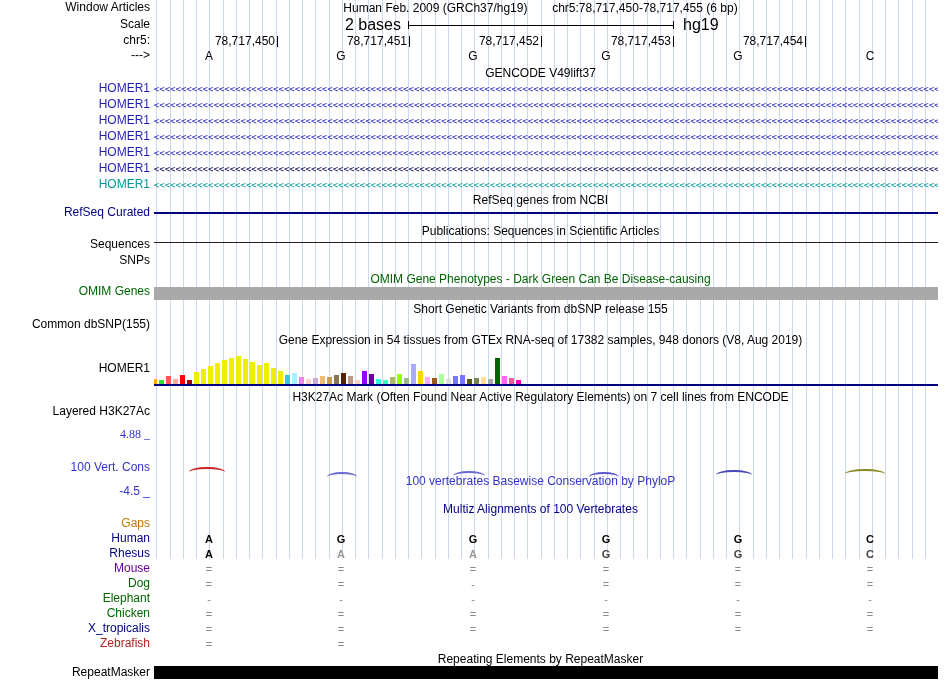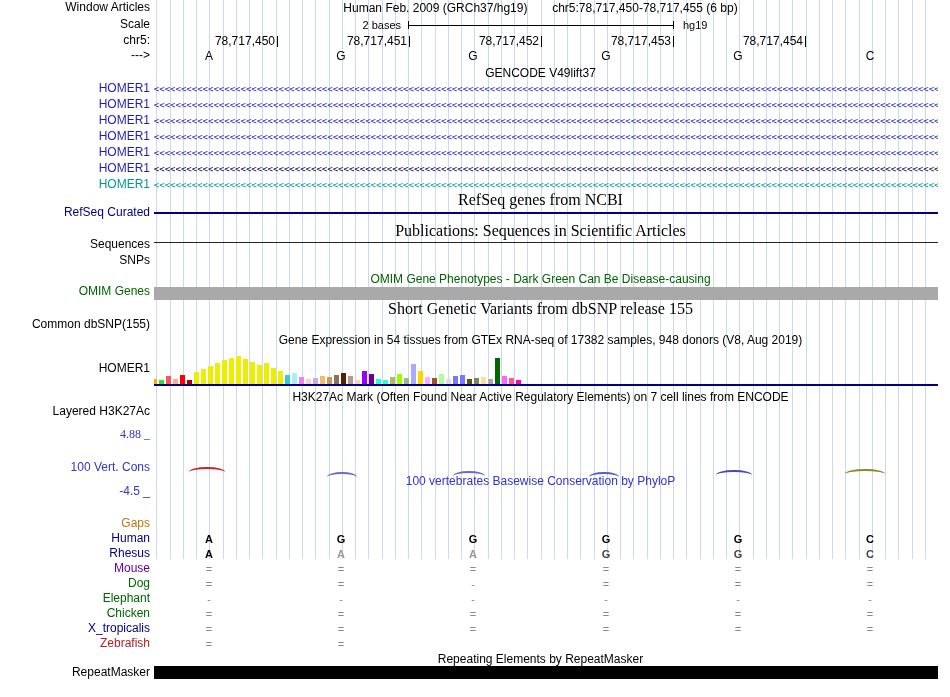--- a/index.html
+++ b/index.html
@@ -10,22 +10,22 @@
   }
   #root { position:absolute; left:0; top:0; width:950px; height:697px; }
   
   #panel {
     position:absolute; left:143px; top:0; width:795px; height:559px;
     background-image:repeating-linear-gradient(to right,#ccd9ec 0,#ccd9ec 1px,transparent 1px,transparent 13.25px);
   }
   #left { position:absolute; left:0; top:0; width:154px; height:697px; background:#fff; z-index:3; }
   .llabel { position:absolute; right:4px; font-size:12px; line-height:13px; white-space:nowrap; }
   .ptitle { position:absolute; left:0; width:795px; text-align:center; font-size:12px; line-height:14px; white-space:nowrap; }
-  .small  { font-size:16px;font-family:Liberation Serif, serif; }
-  .abs { position:absolute; font-size:11px; line-height:14px; white-space:nowrap; }
+  .small  { font-size:12px; }
+  .abs { position:absolute; font-size:16px; line-height:14px; white-space:nowrap; }
   .num { position:absolute; width:110px; text-align:right; font-size:12px; line-height:14px; }
   .tick { position:absolute; width:1px; height:11px; background:#000; }
   .baseletter { position:absolute; width:20px; text-align:center; font-size:12px; line-height:14px; }
   .generow {
     position:absolute; left:0; width:795px; height:14px; overflow:hidden;
     font-family:"DejaVu Sans Mono", monospace; font-size:9px; line-height:14px;
     letter-spacing:0; white-space:nowrap;
   }
   .hline { position:absolute; left:0; width:795px; }
   #scalebar {
@@ -140,20 +140,21 @@
         <div class="gtexbar" style="height: 8px; background: rgb(255, 102, 255);"></div>
         <div class="gtexbar" style="height: 6px; background: rgb(255, 85, 153);"></div>
         <div class="gtexbar" style="height: 4px; background: rgb(255, 0, 187);"></div>
       </div>
     <div class="hline" style="top: 384px; height: 2px; background: rgb(0, 0, 128);"></div>
 
     <div class="ptitle" style="top:390px">H3K27Ac Mark (Often Found Near Active Regulatory Elements) on 7 cell lines from ENCODE</div>
 
     <div class="ptitle" style="top: 436px; color: rgb(51, 51, 204); margin-top: 38px;">100 vertebrates Basewise Conservation by PhyloP</div>
 
+    <div class="ptitle" style="top: 502px; color: rgb(0, 0, 136);">Multiz Alignments of 100 Vertebrates</div>
 
     <div class="ptitle" style="top:652px">Repeating Elements by RepeatMasker</div>
     <div class="hline" style="top: 666px; height: 13px; background: rgb(0, 0, 0);"></div>
   <div class="baseletter" style="left: 56px; top: 49px;">A</div>
       <div class="baseletter" style="left: 188px; top: 49px;">G</div>
       <div class="baseletter" style="left: 320px; top: 49px;">G</div>
       <div class="baseletter" style="left: 453px; top: 49px;">G</div>
       <div class="baseletter" style="left: 585px; top: 49px;">G</div>
       <div class="baseletter" style="left: 717px; top: 49px;">C</div>
       <div class="generow" style="top: 82px; color: rgb(31, 31, 180);">&lt;&lt;&lt;&lt;&lt;&lt;&lt;&lt;&lt;&lt;&lt;&lt;&lt;&lt;&lt;&lt;&lt;&lt;&lt;&lt;&lt;&lt;&lt;&lt;&lt;&lt;&lt;&lt;&lt;&lt;&lt;&lt;&lt;&lt;&lt;&lt;&lt;&lt;&lt;&lt;&lt;&lt;&lt;&lt;&lt;&lt;&lt;&lt;&lt;&lt;&lt;&lt;&lt;&lt;&lt;&lt;&lt;&lt;&lt;&lt;&lt;&lt;&lt;&lt;&lt;&lt;&lt;&lt;&lt;&lt;&lt;&lt;&lt;&lt;&lt;&lt;&lt;&lt;&lt;&lt;&lt;&lt;&lt;&lt;&lt;&lt;&lt;&lt;&lt;&lt;&lt;&lt;&lt;&lt;&lt;&lt;&lt;&lt;&lt;&lt;&lt;&lt;&lt;&lt;&lt;&lt;&lt;&lt;&lt;&lt;&lt;&lt;&lt;&lt;&lt;&lt;&lt;&lt;&lt;&lt;&lt;&lt;&lt;&lt;&lt;&lt;&lt;&lt;&lt;&lt;&lt;&lt;&lt;&lt;&lt;&lt;&lt;&lt;&lt;&lt;&lt;&lt;&lt;&lt;&lt;&lt;&lt;&lt;&lt;&lt;&lt;&lt;&lt;&lt;&lt;&lt;&lt;&lt;&lt;&lt;&lt;&lt;&lt;&lt;&lt;&lt;&lt;&lt;&lt;&lt;&lt;&lt;&lt;&lt;&lt;&lt;&lt;&lt;&lt;&lt;&lt;&lt;&lt;&lt;&lt;&lt;&lt;&lt;&lt;&lt;&lt;&lt;&lt;&lt;&lt;&lt;&lt;&lt;&lt;&lt;&lt;&lt;&lt;&lt;&lt;&lt;&lt;&lt;&lt;&lt;&lt;&lt;&lt;&lt;&lt;&lt;&lt;&lt;&lt;&lt;</div>

